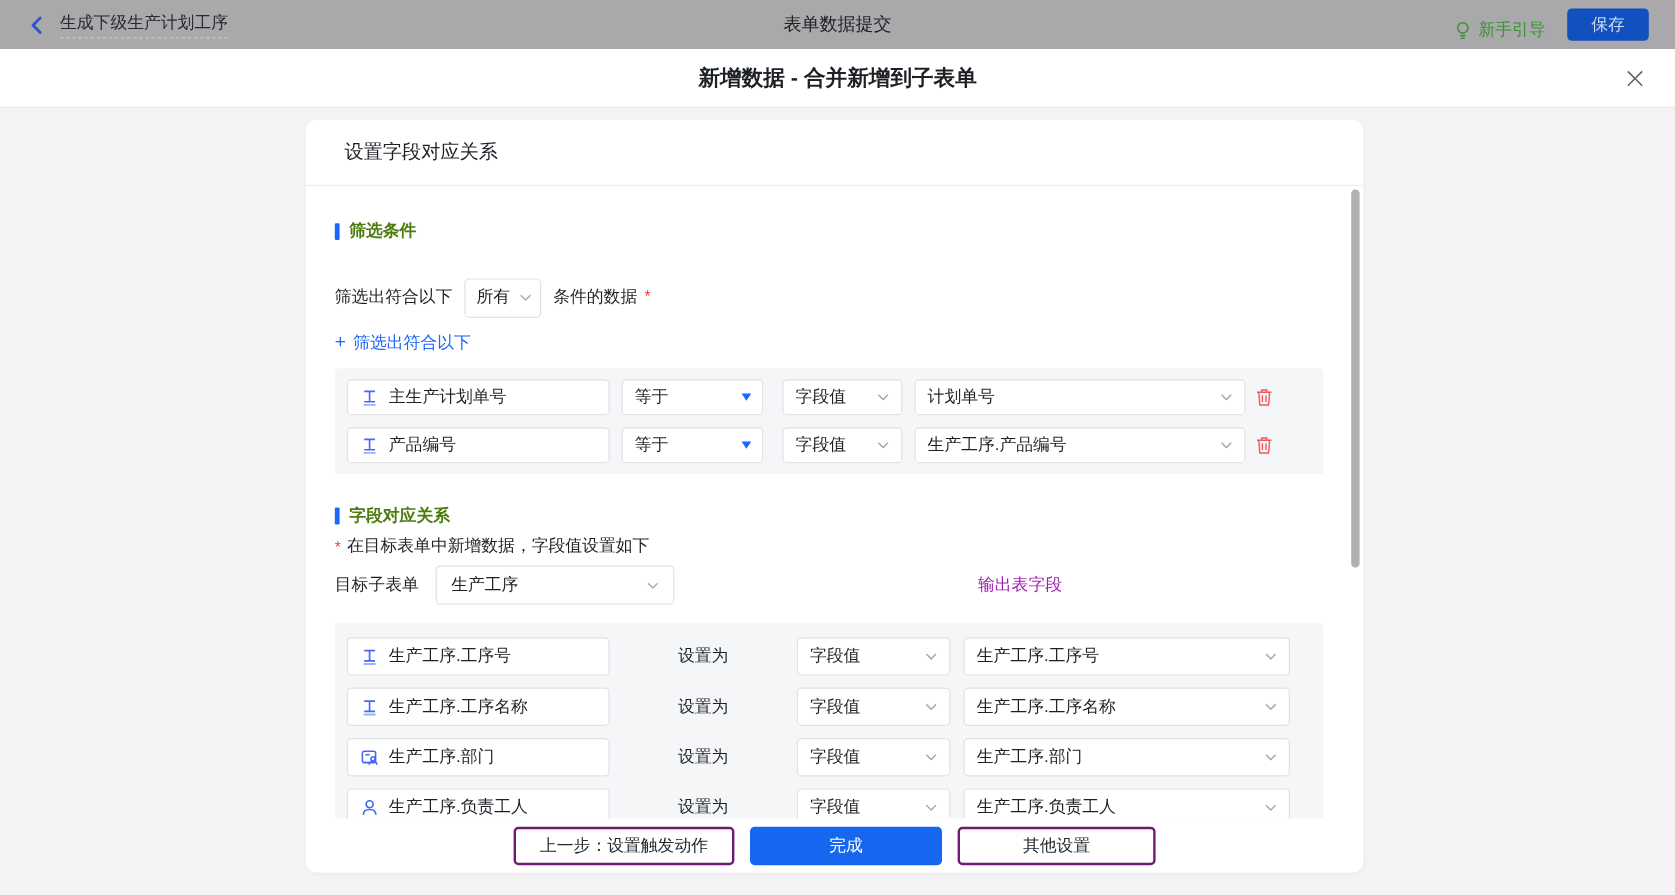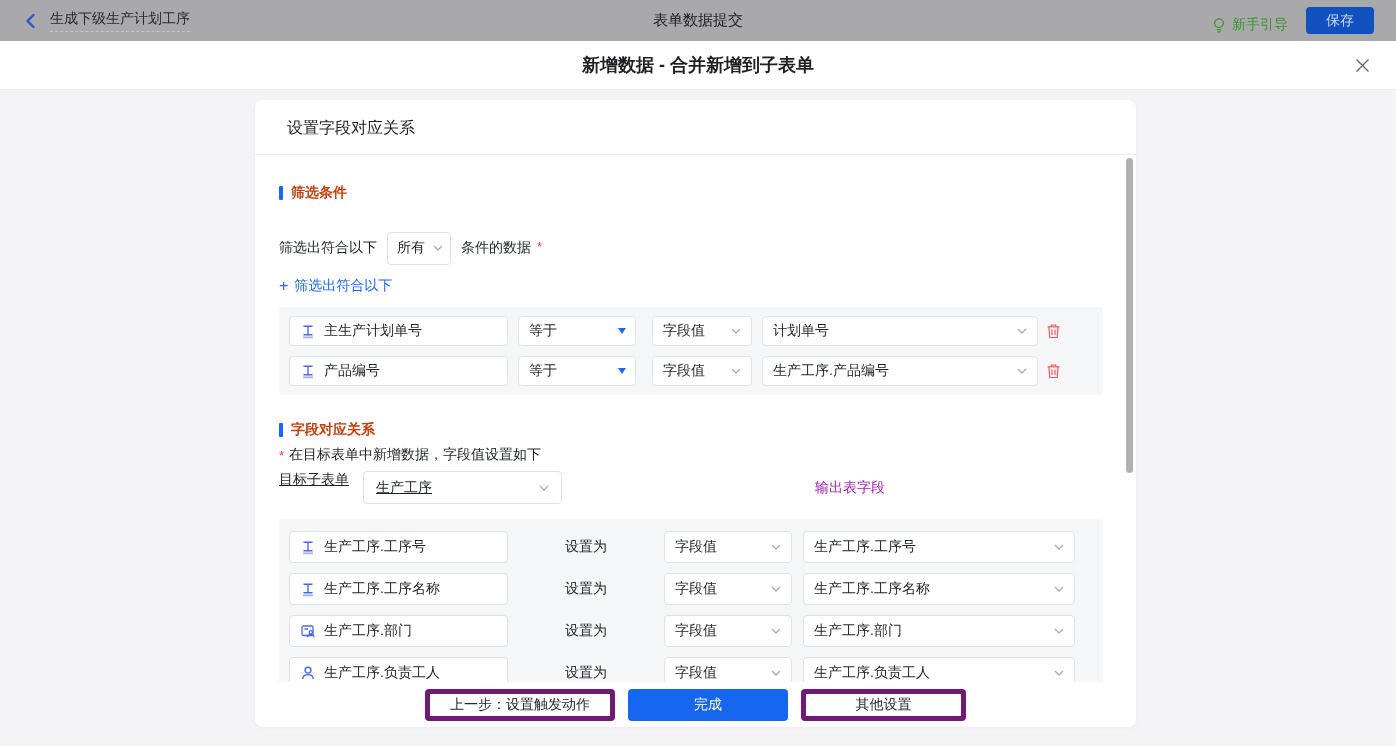--- a/index.html
+++ b/index.html
@@ -32,21 +32,21 @@
     background:#f4f4f6; }
   .card { position:absolute; left:255px; top:10px; width:881px; height:627px;
     background:#ffffff; border-radius:8px; overflow:hidden;
     box-shadow:0 1px 4px rgba(0,0,0,.04); }
   .card-header { height:55px; line-height:55px; padding-left:32px; font-size:16px;
     color:#1d2126; border-bottom:1px solid #ebedf0; }
   .card-scroll { position:absolute; left:0; top:56px; right:0; bottom:45px;
     overflow:hidden; padding-left:24px; }
 
   .section-title { display:flex; align-items:center; font-size:14px; font-weight:700;
-    color:#c2410c; height:16px; }
+    color:#4d7c0f; height:16px; }
   .section-title .bar { width:4px; height:14px; background:#1a66ff; margin-right:8px;
     border-radius:1px; display:inline-block; }
   #filter-title { margin-top:29px; }
 
   .sentence { margin-top:30px; display:flex; align-items:center; gap:10px;
     font-size:14px; color:#1d2126; height:34px; }
   .req { color:#f23c3c; font-size:13px; margin-left:-4px; transform:translateY(-2px); }
 
   .add-link { margin-top:12px; display:flex; align-items:center; gap:6px;
     color:#1a66ff; font-size:14px; cursor:pointer; width:fit-content; height:17px; }
@@ -68,42 +68,42 @@
   .c-trash { margin-left:8px; background:none; border:none; cursor:pointer;
     line-height:0; padding:0; }
   .caret { margin-left:auto; width:0; height:0; border-left:4.5px solid transparent;
     border-right:4.5px solid transparent; border-top:6px solid #1a66ff; flex:none; }
 
   #mapping-title { margin-top:27px; }
   .mapping-desc { margin-top:8px; font-size:14px; color:#1d2126; height:17px;
     display:flex; align-items:center; gap:5px; }
   .mapping-desc .req { transform:translateY(1px); margin-left:0; }
 
-  .target-row { margin-top:8px; height:33px; display:flex; align-items:flex-start;
-    position:relative; font-size:14px; color:#1d2126;text-decoration:underline; }
+  .target-row { margin-top:8px; height:33px; display:flex; align-items:center;
+    position:relative; font-size:14px; color:#1d2126; }
   .target-label { margin-right:14px; }
   .target-select { width:199px; height:33px; }
   .output-header { position:absolute; left:536px; top:8px; font-size:14px; color:#a21caf; }
 
   #mapping-panel { margin-top:15px; padding:12px 10px; }
   .mrow { display:flex; align-items:center; }
   .mrow + .mrow { margin-top:10px; }
   .m-field { width:219px; height:32px; }
   .m-set { width:156px; text-align:center; font-size:14px; color:#1d2126; flex:none; }
   .m-type { width:128px; height:32px; }
   .m-val { width:272px; height:32px; margin-left:11px; }
 
   .scroll-thumb { position:absolute; right:3px; top:58px; width:7px; height:315px;
     background:#b1b1b4; border-radius:4px; cursor:pointer; }
 
   .card-footer { position:absolute; left:0; bottom:0; width:100%; height:45px;
     background:#ffffff; display:flex; align-items:center; justify-content:center;
     gap:13px; }
   .btn { height:32px; border-radius:4px; font-size:14px; background:#fff;
-    border:5px solid #701a75; color:#23262b; padding:0 20px; min-width:165px;
+    border:2px solid #701a75; color:#23262b; padding:0 20px; min-width:165px;
     cursor:pointer; font-family:"Liberation Sans", sans-serif; }
   .btn-primary { background:#1766f0; border:none; color:#fff; min-width:160px; }
 
   .icon16 { flex:none; line-height:0; }
 </style>
 </head>
 <body>
 
 <div class="topbar">
   <span class="back-btn">

